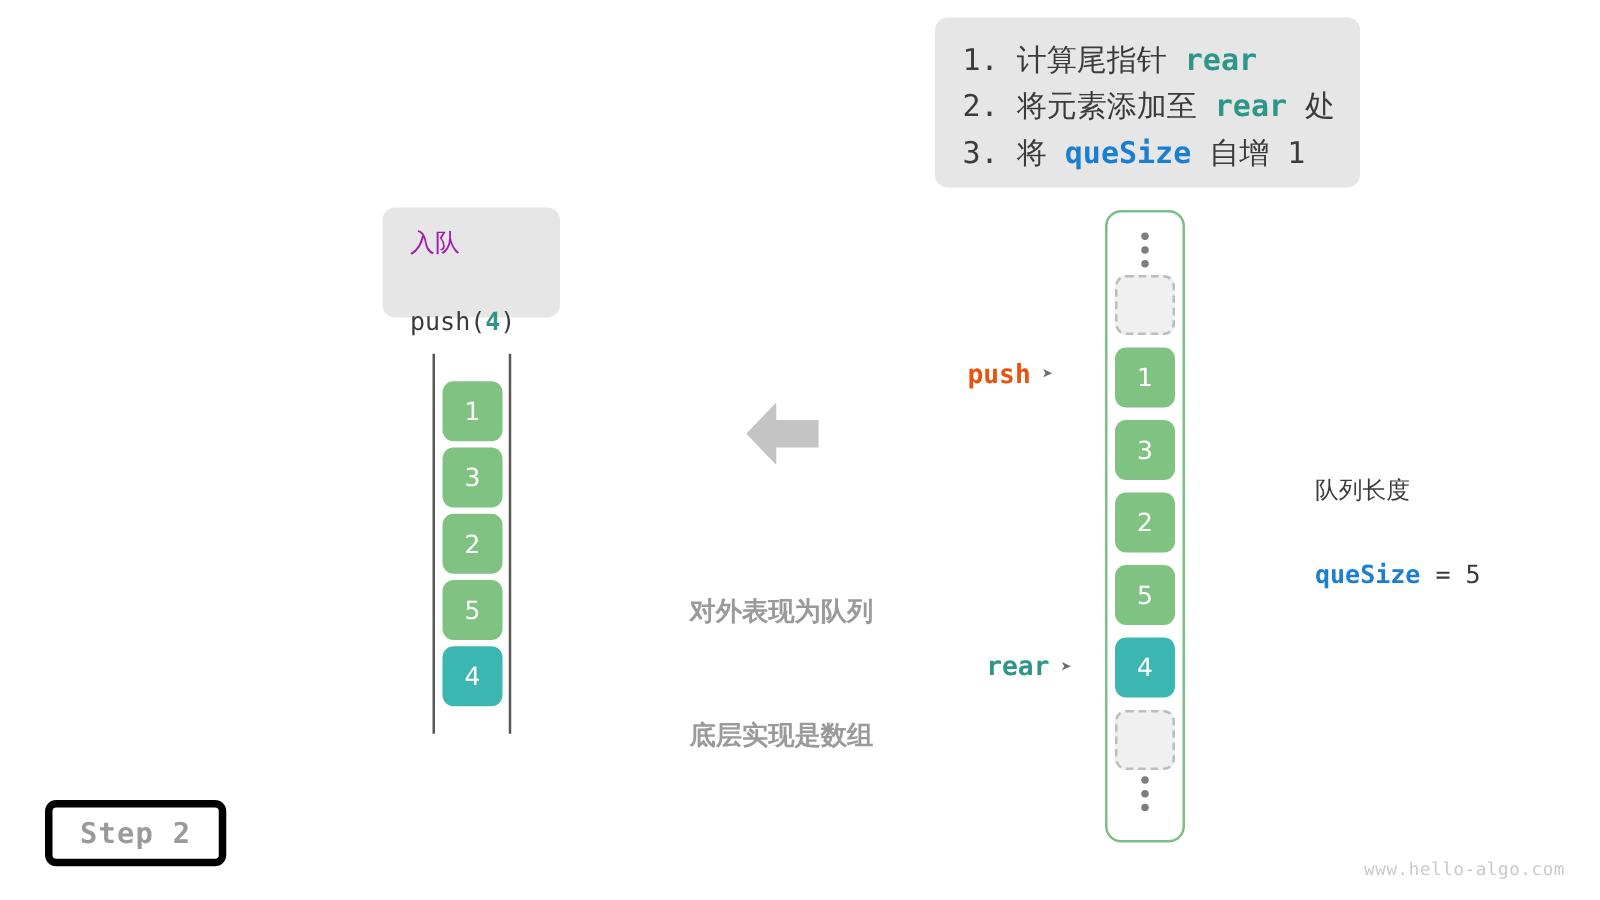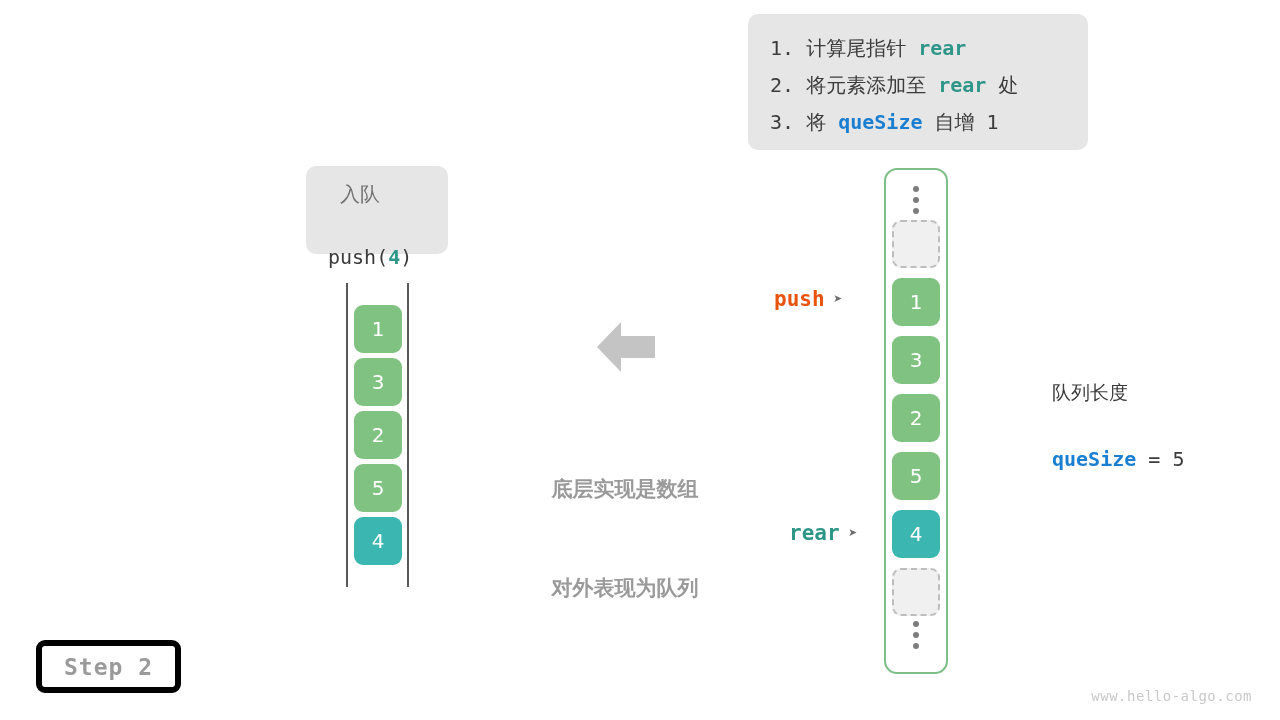--- a/index.html
+++ b/index.html
@@ -28,21 +28,21 @@
     top: 14px;
     width: 340px;
     height: 136px;
     background: #e6e6e6;
     border-radius: 10px;
     box-sizing: border-box;
     padding: 16px 20px 0 22px;
   }
   .instr-line {
     font-family: "DejaVu Sans Mono", "Liberation Mono", monospace;
-    font-size: 20px;
+    font-size: 24px;
     color: #3b3b3b;
     line-height: 37px;
     white-space: pre;
     letter-spacing: 0px;
   }
   .kw-rear  { color: #2e9688; font-weight: bold; }
   .kw-size  { color: #1a7ed1; font-weight: bold; }
 
   
   #push-box {
@@ -52,24 +52,23 @@
     width: 142px;
     height: 88px;
     background: #e6e6e6;
     border-radius: 10px;
     box-sizing: border-box;
     padding: 13px 0 0 22px;
   }
   .push-cn {
     font-family: "DejaVu Sans", "Liberation Sans", sans-serif;
     font-size: 20px;
-    color: #737373;
+    color: #a21caf;
     line-height: 30px;
     white-space: pre;
-    margin-left: 12px;
   }
   .push-code {
     font-family: "DejaVu Sans Mono", "Liberation Mono", monospace;
     font-size: 20px;
     color: #3b3b3b;
     line-height: 32px;
     white-space: pre;
     margin-top: 32px;
   }
   .kw-teal { color: #2e9688; font-weight: bold; }
@@ -271,22 +270,22 @@
       <div class="cell teal">4</div>
     </div>
   </div>
 
   <div id="transform-arrow">
     <svg width="58" height="54" viewBox="0 0 58 54" xmlns="http://www.w3.org/2000/svg">
       <polygon points="0,27 24,2 24,16 58,16 58,38 24,38 24,52" fill="#c4c4c4"></polygon>
     </svg>
   </div>
   <div id="transform-caption">
+    <div>对外表现为队列</div>
     <div>底层实现是数组</div>
-    <div>对外表现为队列</div>
   </div>
 
   <div id="array-view">
     <div class="ellipsis-dots">
         <i></i>
         <i></i>
         <i></i>
       </div>
     <div id="array-cells">
       <div class="cell empty"></div>

